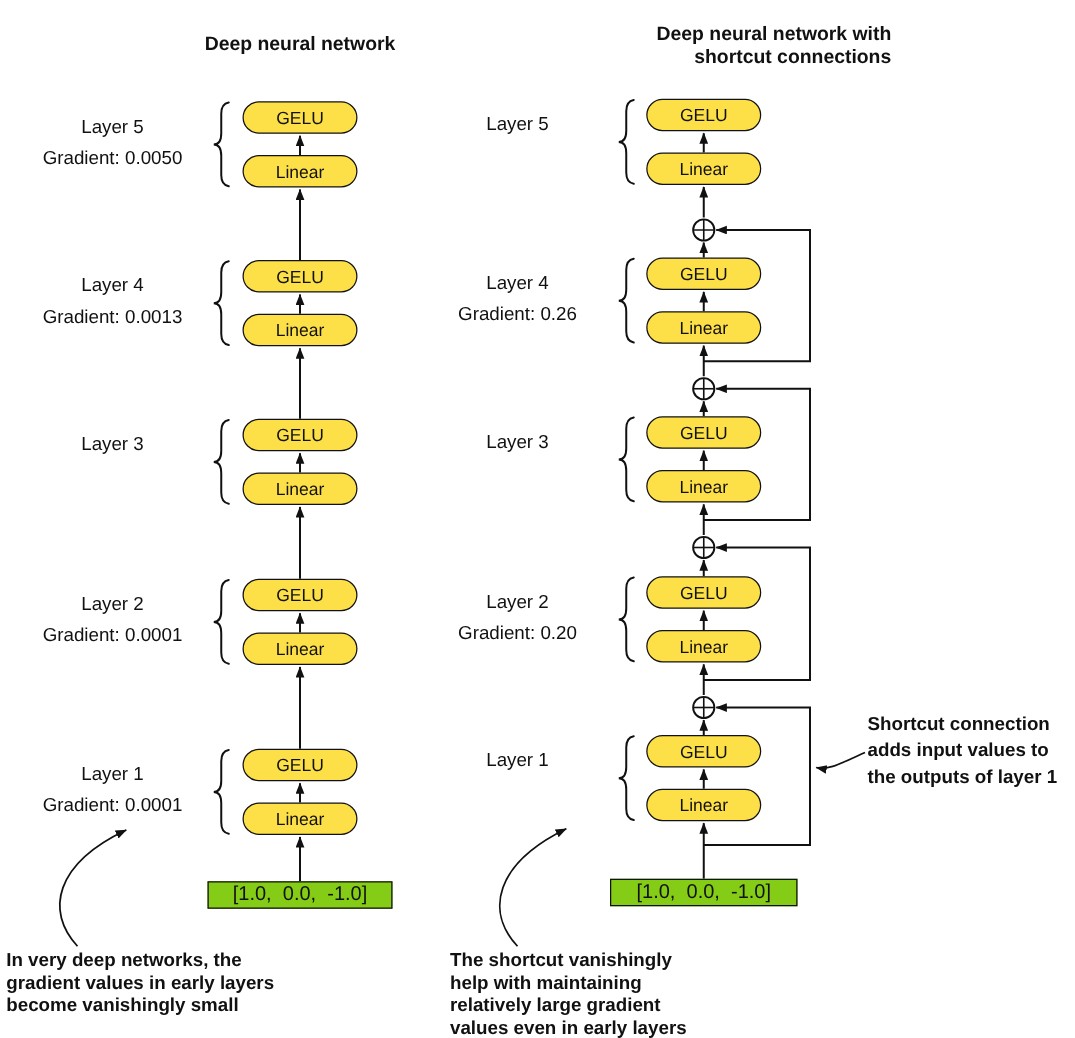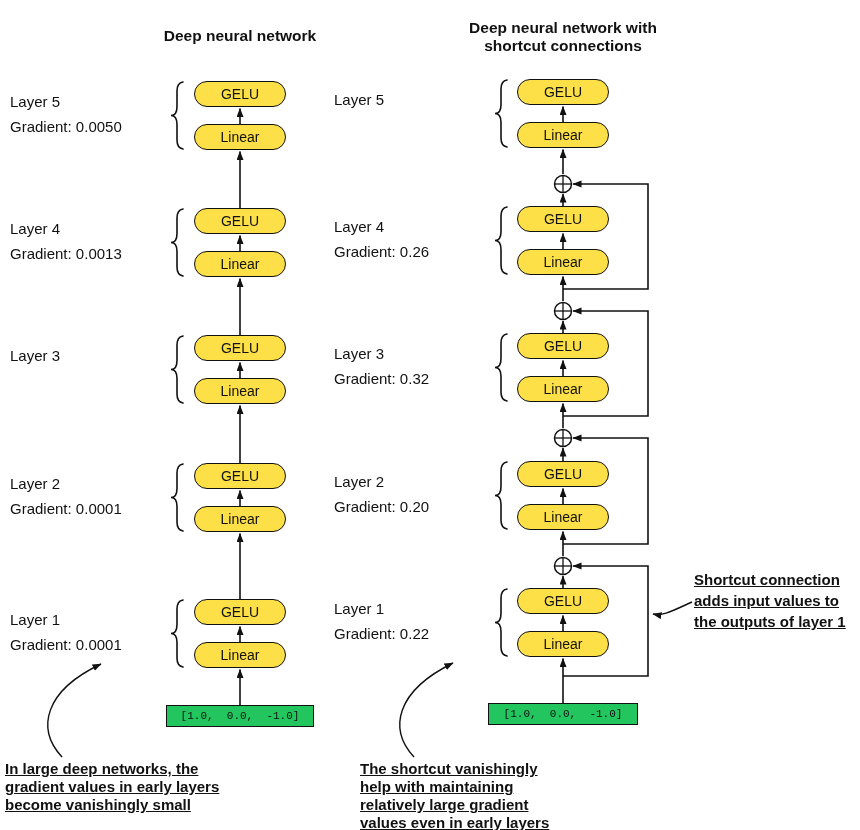--- a/index.html
+++ b/index.html
@@ -12,32 +12,31 @@
     position:absolute; width:92px; height:26px; box-sizing:border-box;
     border:1.6px solid #111; border-radius:13px; background:#fde047;
     display:flex; align-items:center; justify-content:center;
     font-size:14px; line-height:14px;
   }
   .net-title {
     position:absolute; width:300px; text-align:center; font-weight:bold;
     font-size:15.5px; line-height:18px; white-space:pre-line;
   }
   .layer-label {
-    position:absolute; width:160px; text-align:left; font-size:15px; line-height:25px;
+    position:absolute; width:160px; text-align:center; font-size:15px; line-height:25px;
   }
   .annotation {
     position:absolute; font-weight:bold; font-size:15px; line-height:18px;
     white-space:pre-line;
-    text-decoration:underline;
   }
   .input-box {
     position:absolute; height:22px; box-sizing:border-box; border:1.4px solid #111;
     display:flex; align-items:center; justify-content:center;
-    font-family:Liberation Mono, monospace; font-size:11px; white-space:pre;
-    background:#22c55e;
+    font-family:Liberation Sans, sans-serif; font-size:16px; white-space:pre;
+    background:#84cc16;
   }
 </style>
 </head>
 <body>
 
 <div class="canvas">
 
   <svg class="connectors" width="860" height="830" viewBox="0 0 860 830">
     <defs>
       <marker id="arr" markerUnits="userSpaceOnUse" markerWidth="12" markerHeight="10" refX="8.5" refY="3.5" orient="auto">
@@ -119,21 +118,21 @@
     </g>
 
     <g stroke="#111" stroke-width="1.4" fill="none">
       <path d="M62 744 C36 716, 44 678, 101 651" marker-end="url(#arr)"></path>
       <path d="M414 744 C388 716, 396 678, 453 650" marker-end="url(#arr)"></path>
       <path d="M692 589 C670 599, 663 603, 653 601" marker-end="url(#arr)"></path>
     </g>
   </svg>
 
   <div class="net-title" style="left:90px; top:14px;">Deep neural network</div>
-  <div class="net-title" style="left:413px; top:6px;">Deep neural network with
+  <div class="net-title" style="left:413px; top:6px;text-align:right;">Deep neural network with
 shortcut connections</div>
 
   <div class="layer-label" style="left:10px; top:76px;">
     <div>Layer 5</div>
     <div>Gradient: 0.0050</div>
   </div>
   <div class="nn-box" style="left:194px; top:68px;">GELU</div>
   <div class="nn-box" style="left:194px; top:111px;">Linear</div>
 
   <div class="layer-label" style="left:10px; top:203px;">
@@ -173,42 +172,40 @@
 
   <div class="layer-label" style="left:334px; top:201px;">
     <div>Layer 4</div>
     <div>Gradient: 0.26</div>
   </div>
   <div class="nn-box" style="left:517px; top:193px;">GELU</div>
   <div class="nn-box" style="left:517px; top:236px;">Linear</div>
 
   <div class="layer-label" style="left:334px; top:328px;">
     <div>Layer 3</div>
-    <div>Gradient: 0.32</div>
   </div>
   <div class="nn-box" style="left:517px; top:320px;">GELU</div>
   <div class="nn-box" style="left:517px; top:363px;">Linear</div>
 
   <div class="layer-label" style="left:334px; top:456px;">
     <div>Layer 2</div>
     <div>Gradient: 0.20</div>
   </div>
   <div class="nn-box" style="left:517px; top:448px;">GELU</div>
   <div class="nn-box" style="left:517px; top:491px;">Linear</div>
 
   <div class="layer-label" style="left:334px; top:583px;">
     <div>Layer 1</div>
-    <div>Gradient: 0.22</div>
   </div>
   <div class="nn-box" style="left:517px; top:575px;">GELU</div>
   <div class="nn-box" style="left:517px; top:618px;">Linear</div>
 
   <div class="input-box" style="left:488px; top:690px; width:150px;">[1.0,  0.0,  -1.0]</div>
 
-  <div class="annotation" style="left:5px; top:747px; width:280px;">In large deep networks, the
+  <div class="annotation" style="left:5px; top:747px; width:280px;">In very deep networks, the
 gradient values in early layers
 become vanishingly small</div>
   <div class="annotation" style="left:360px; top:747px; width:280px;">The shortcut vanishingly
 help with maintaining
 relatively large gradient
 values even in early layers</div>
   <div class="annotation" style="left:694px; top:556px; width:166px; line-height:21px;">Shortcut connection
 adds input values to
 the outputs of layer 1</div>
 

